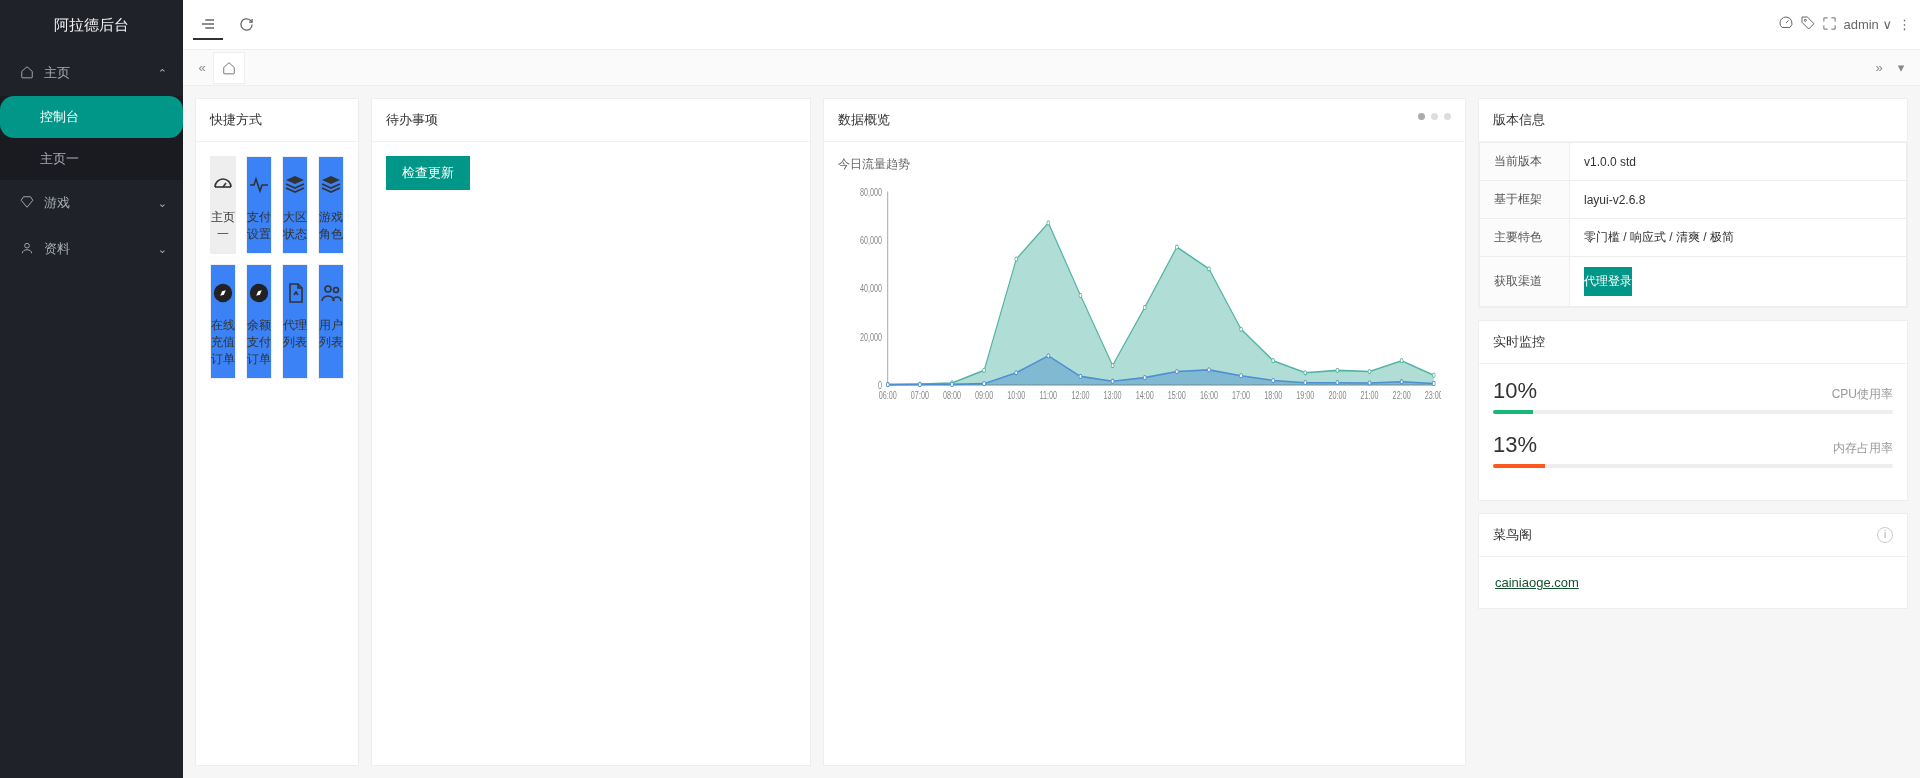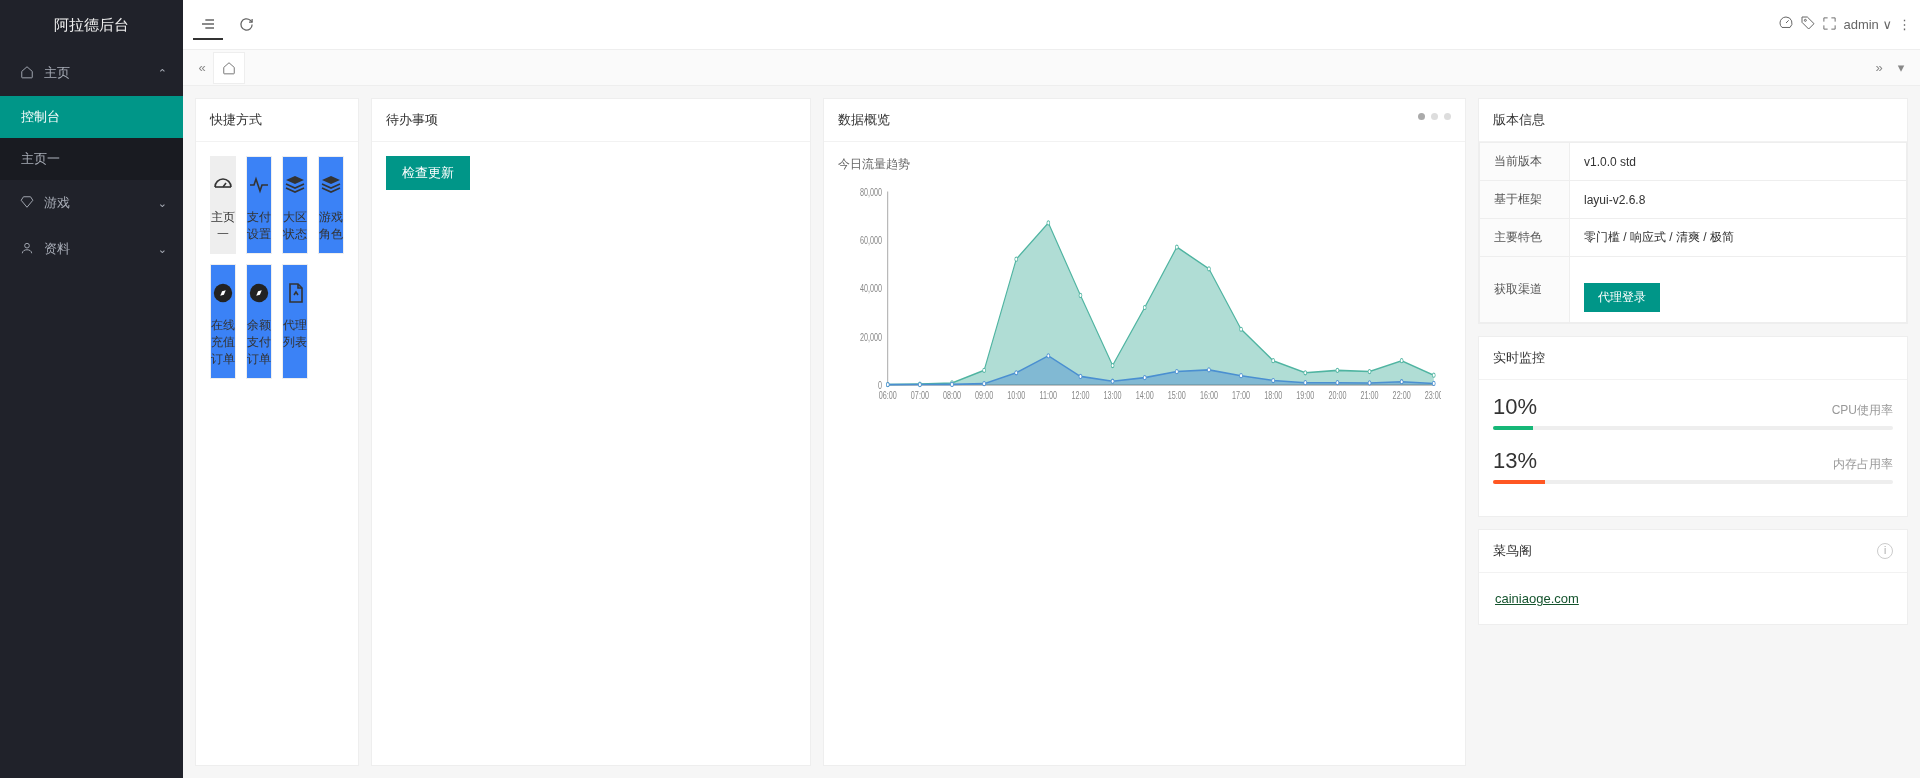--- a/index.html
+++ b/index.html
@@ -3,21 +3,21 @@
 <meta charset="utf-8">
 <style>
 *{margin:0;padding:0;box-sizing:border-box;}
 body{font-family:"Microsoft YaHei",Arial,sans-serif;font-size:13px;color:#333;background:#f2f2f2;overflow:hidden;}
 .app{display:flex;width:100vw;height:100vh;}
 .sidebar{width:183px;background:#20222a;color:#bcc0c9;flex-shrink:0;display:flex;flex-direction:column;}
 .logo{height:50px;line-height:50px;text-align:center;color:#eee;font-size:15px;}
 .menu-item{padding:14px 20px;display:flex;align-items:center;gap:10px;cursor:pointer;color:#a8adb7;position:relative;}
 .menu-item .chev{position:absolute;right:16px;font-size:11px;}
 .submenu{background:#191b21;}
-.submenu .sub-item{padding:12px 10px 12px 21px;color:#a8adb7;cursor:pointer;}
+.submenu .sub-item{padding:12px 10px 12px 40px;color:#a8adb7;cursor:pointer;border-radius:14px;}
 .submenu .sub-item.active{background:#009688;color:#fff;}
 
 .main{flex:1;display:flex;flex-direction:column;background:#f6f6f6;overflow:hidden;}
 .topbar{height:50px;background:#fff;display:flex;align-items:center;padding:0 10px;border-bottom:1px solid #eee;}
 .topbar .tb-left{display:flex;align-items:center;gap:8px;}
 .topbar .tb-btn{width:30px;height:30px;display:flex;align-items:center;justify-content:center;cursor:pointer;color:#666;}
 .topbar .tb-btn.active{border-bottom:2px solid #333;}
 .topbar .tb-right{margin-left:auto;display:flex;align-items:center;gap:6px;color:#666;}
 .topbar .tb-right .user{cursor:pointer;}
 .tabs{height:36px;background:#fafafa;border-bottom:1px solid #eee;display:flex;align-items:center;padding:0 8px;}
@@ -40,21 +40,21 @@
 .shortcut .sc-icon{height:28px;display:flex;align-items:center;justify-content:center;margin-bottom:10px;color:#333;}
 .shortcut .sc-label{font-size:12px;color:#333;}
 .shortcut .sc-icon svg{width:24px;height:24px;}
 .shortcut.dark-icon .sc-icon svg{width:22px;height:22px;}
 
 .todo{width:440px;}
 .btn-green{background:#009688;color:#fff;padding:8px 16px;border:none;cursor:pointer;font-size:13px;}
 
 .version tbody td{padding:10px 14px;border:1px solid #eee;font-size:12px;}
 .version tbody td:first-child{background:#fbfbfb;width:90px;color:#555;}
-.version .btn-green{padding:6px 14px;font-size:12px;margin-top:16px;}
+.version .btn-green{padding:6px 0;font-size:12px;}
 
 .monitor-item{margin-bottom:18px;}
 .monitor-top{display:flex;justify-content:space-between;align-items:baseline;margin-bottom:6px;text-align:right;}
 .monitor-val{font-size:22px;color:#333;}
 .monitor-label{font-size:12px;color:#999;}
 .progress{height:4px;background:#eee;border-radius:2px;overflow:hidden;}
 .progress .bar{height:100%;}
 
 .chart-card .card-header{position:relative;}
 .dots{position:absolute;right:14px;top:14px;display:flex;gap:6px;}
@@ -211,20 +211,31 @@
                   </div>
                   <div class="shortcut ">
                     <div class="sc-icon">
                       <svg viewBox="0 0 24 24" fill="none" stroke="#333" stroke-width="1.6">
                         <path d="M7 3h8l4 4v14H7V3z"></path>
                         <path d="M15 3v4h4"></path>
                         <path d="M11 14l2-3 2 3"></path>
                       </svg>
                     </div>
                     <div class="sc-label">代理列表</div>
+                  </div>
+                  <div class="shortcut ">
+                    <div class="sc-icon">
+                      <svg viewBox="0 0 24 24" fill="none" stroke="#333" stroke-width="1.6">
+                        <circle cx="9" cy="8" r="3"></circle>
+                        <circle cx="17" cy="9" r="2.5"></circle>
+                        <path d="M3 20c0-3 3-5 6-5s6 2 6 5"></path>
+                        <path d="M14 20c0-2.5 2-4 4-4s4 1.5 4 4"></path>
+                      </svg>
+                    </div>
+                    <div class="sc-label">用户列表</div>
                   </div>
                 </div>
               </div>
           </div>
           <div class="card todo">
             <div class="card-header">待办事项</div>
             <div class="card-body">
               <button class="btn-green">检查更新</button>
             </div>
           </div>

